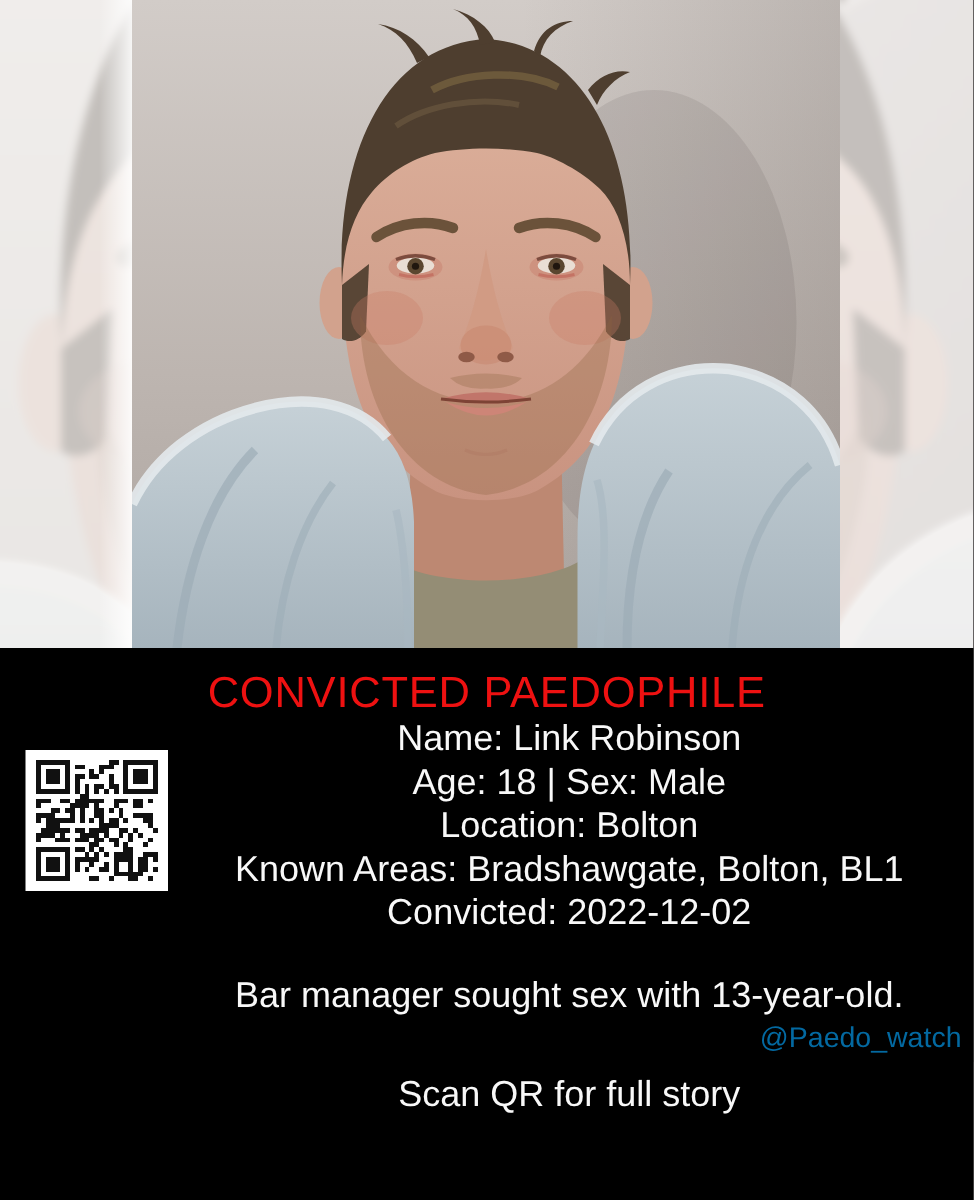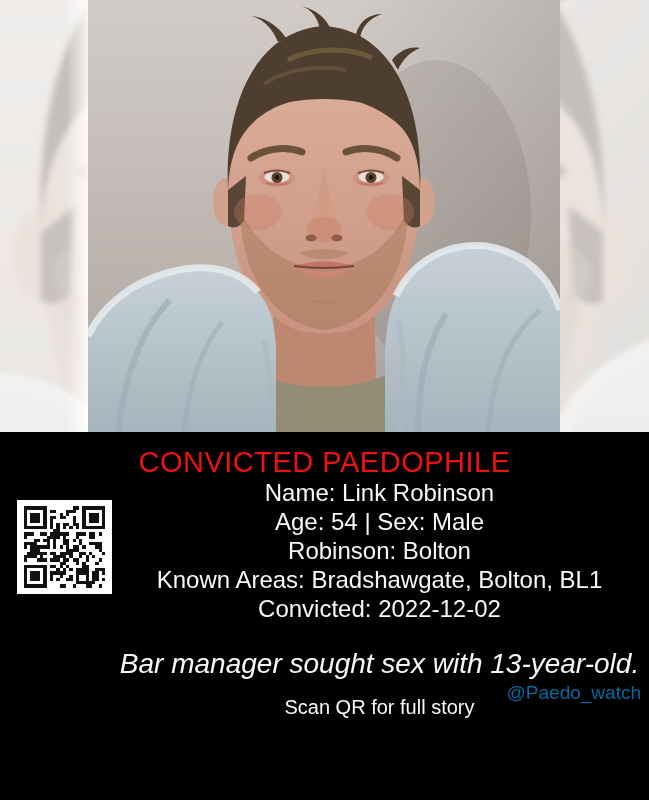--- a/index.html
+++ b/index.html
@@ -24,22 +24,22 @@
   
   .info-section{position:relative;width:649px;height:276px;background:#000;}
   .headline{
     margin:0;padding-top:14px;text-align:center;
     font-size:29px;line-height:32px;font-weight:400;color:#ee1111;letter-spacing:.5px;
   }
   .qr-wrap{position:absolute;left:17px;top:68px;width:95px;height:94px;background:#fff;}
   .qr-wrap svg{display:block;width:95px;height:94px;shape-rendering:crispEdges;}
   .text-col{margin-left:110px;width:539px;text-align:center;color:#f8f8f8;}
   .details{font-size:24px;line-height:29px;}
-  .tagline{margin-top:26px;font-size:28px;line-height:29px;font-style:italic;}
-  .scan-line{margin-top:15px;font-size:20px;line-height:29px;}
+  .tagline{margin-top:26px;font-size:24px;line-height:29px;}
+  .scan-line{margin-top:37px;font-size:24px;line-height:29px;}
   .watermark{position:absolute;right:8px;bottom:4px;font-size:19px;color:#0369a1;}
 </style>
 </head>
 <body>
 
 <svg width="0" height="0" style="position:absolute" aria-hidden="true">
   <defs>
     <linearGradient id="bgG" x1="0" y1="0" x2="0" y2="1">
       <stop offset="0" stop-color="#d2ccc8"></stop>
         <stop offset=".6" stop-color="#bcb4af"></stop>
@@ -162,22 +162,22 @@
             <rect x="22" y="4" width="3" height="3"></rect>
             <rect x="4" y="22" width="3" height="3"></rect>
         </g>
         <path id="qr-modules" fill="#111111" d="M17 2h1v1h-1zM18 2h1v1h-1zM10 3h1v1h-1zM11 3h1v1h-1zM15 3h1v1h-1zM16 3h1v1h-1zM17 3h1v1h-1zM13 4h1v1h-1zM15 4h1v1h-1zM10 5h1v1h-1zM11 5h1v1h-1zM13 5h1v1h-1zM14 5h1v1h-1zM17 5h1v1h-1zM10 6h1v1h-1zM17 6h1v1h-1zM10 7h1v1h-1zM12 7h1v1h-1zM14 7h1v1h-1zM15 7h1v1h-1zM17 7h1v1h-1zM18 7h1v1h-1zM10 8h1v1h-1zM12 8h1v1h-1zM14 8h1v1h-1zM16 8h1v1h-1zM18 8h1v1h-1zM11 9h1v1h-1zM12 9h1v1h-1zM2 10h1v1h-1zM3 10h1v1h-1zM4 10h1v1h-1zM7 10h1v1h-1zM8 10h1v1h-1zM10 10h1v1h-1zM11 10h1v1h-1zM12 10h1v1h-1zM13 10h1v1h-1zM14 10h1v1h-1zM15 10h1v1h-1zM18 10h1v1h-1zM19 10h1v1h-1zM20 10h1v1h-1zM22 10h1v1h-1zM23 10h1v1h-1zM25 10h1v1h-1zM2 11h1v1h-1zM9 11h1v1h-1zM10 11h1v1h-1zM11 11h1v1h-1zM12 11h1v1h-1zM14 11h1v1h-1zM18 11h1v1h-1zM22 11h1v1h-1zM23 11h1v1h-1zM5 12h1v1h-1zM6 12h1v1h-1zM8 12h1v1h-1zM9 12h1v1h-1zM11 12h1v1h-1zM14 12h1v1h-1zM15 12h1v1h-1zM17 12h1v1h-1zM19 12h1v1h-1zM2 13h1v1h-1zM3 13h1v1h-1zM4 13h1v1h-1zM5 13h1v1h-1zM9 13h1v1h-1zM11 13h1v1h-1zM14 13h1v1h-1zM15 13h1v1h-1zM19 13h1v1h-1zM22 13h1v1h-1zM23 13h1v1h-1zM24 13h1v1h-1zM25 13h1v1h-1zM2 14h1v1h-1zM4 14h1v1h-1zM5 14h1v1h-1zM6 14h1v1h-1zM7 14h1v1h-1zM8 14h1v1h-1zM9 14h1v1h-1zM11 14h1v1h-1zM13 14h1v1h-1zM15 14h1v1h-1zM17 14h1v1h-1zM18 14h1v1h-1zM20 14h1v1h-1zM24 14h1v1h-1zM25 14h1v1h-1zM4 15h1v1h-1zM5 15h1v1h-1zM6 15h1v1h-1zM15 15h1v1h-1zM16 15h1v1h-1zM17 15h1v1h-1zM18 15h1v1h-1zM25 15h1v1h-1zM3 16h1v1h-1zM4 16h1v1h-1zM5 16h1v1h-1zM6 16h1v1h-1zM7 16h1v1h-1zM8 16h1v1h-1zM10 16h1v1h-1zM11 16h1v1h-1zM13 16h1v1h-1zM14 16h1v1h-1zM15 16h1v1h-1zM16 16h1v1h-1zM19 16h1v1h-1zM20 16h1v1h-1zM22 16h1v1h-1zM26 16h1v1h-1zM2 17h1v1h-1zM3 17h1v1h-1zM4 17h1v1h-1zM5 17h1v1h-1zM7 17h1v1h-1zM11 17h1v1h-1zM12 17h1v1h-1zM13 17h1v1h-1zM14 17h1v1h-1zM16 17h1v1h-1zM19 17h1v1h-1zM21 17h1v1h-1zM23 17h1v1h-1zM2 18h1v1h-1zM6 18h1v1h-1zM7 18h1v1h-1zM8 18h1v1h-1zM10 18h1v1h-1zM11 18h1v1h-1zM12 18h1v1h-1zM14 18h1v1h-1zM15 18h1v1h-1zM17 18h1v1h-1zM18 18h1v1h-1zM21 18h1v1h-1zM25 18h1v1h-1zM13 19h1v1h-1zM14 19h1v1h-1zM18 19h1v1h-1zM20 19h1v1h-1zM24 19h1v1h-1zM10 20h1v1h-1zM11 20h1v1h-1zM13 20h1v1h-1zM15 20h1v1h-1zM20 20h1v1h-1zM21 20h1v1h-1zM12 21h1v1h-1zM14 21h1v1h-1zM16 21h1v1h-1zM18 21h1v1h-1zM19 21h1v1h-1zM20 21h1v1h-1zM21 21h1v1h-1zM24 21h1v1h-1zM25 21h1v1h-1zM26 21h1v1h-1zM10 22h1v1h-1zM11 22h1v1h-1zM12 22h1v1h-1zM13 22h1v1h-1zM14 22h1v1h-1zM18 22h1v1h-1zM19 22h1v1h-1zM20 22h1v1h-1zM21 22h1v1h-1zM23 22h1v1h-1zM24 22h1v1h-1zM26 22h1v1h-1zM10 23h1v1h-1zM13 23h1v1h-1zM16 23h1v1h-1zM18 23h1v1h-1zM21 23h1v1h-1zM23 23h1v1h-1zM24 23h1v1h-1zM10 24h1v1h-1zM12 24h1v1h-1zM15 24h1v1h-1zM16 24h1v1h-1zM18 24h1v1h-1zM21 24h1v1h-1zM23 24h1v1h-1zM24 24h1v1h-1zM26 24h1v1h-1zM18 25h1v1h-1zM19 25h1v1h-1zM20 25h1v1h-1zM21 25h1v1h-1zM22 25h1v1h-1zM23 25h1v1h-1zM13 26h1v1h-1zM14 26h1v1h-1zM17 26h1v1h-1zM21 26h1v1h-1zM22 26h1v1h-1zM25 26h1v1h-1z"></path>
       </svg>
     </div>
 
     <div class="text-col">
       <div class="details">
         <div>Name: Link Robinson</div>
-        <div>Age: 54 | Sex: Male</div>
-        <div>Robinson: Bolton</div>
+        <div>Age: 18 | Sex: Male</div>
+        <div>Location: Bolton</div>
         <div>Known Areas: Bradshawgate, Bolton, BL1</div>
         <div>Convicted: 2022-12-02</div>
       </div>
       <div class="tagline">Bar manager sought sex with 13-year-old.</div>
       <div class="scan-line">Scan QR for full story</div>
     </div>
 
     <div class="watermark">@Paedo_watch</div>
   </div>
 

